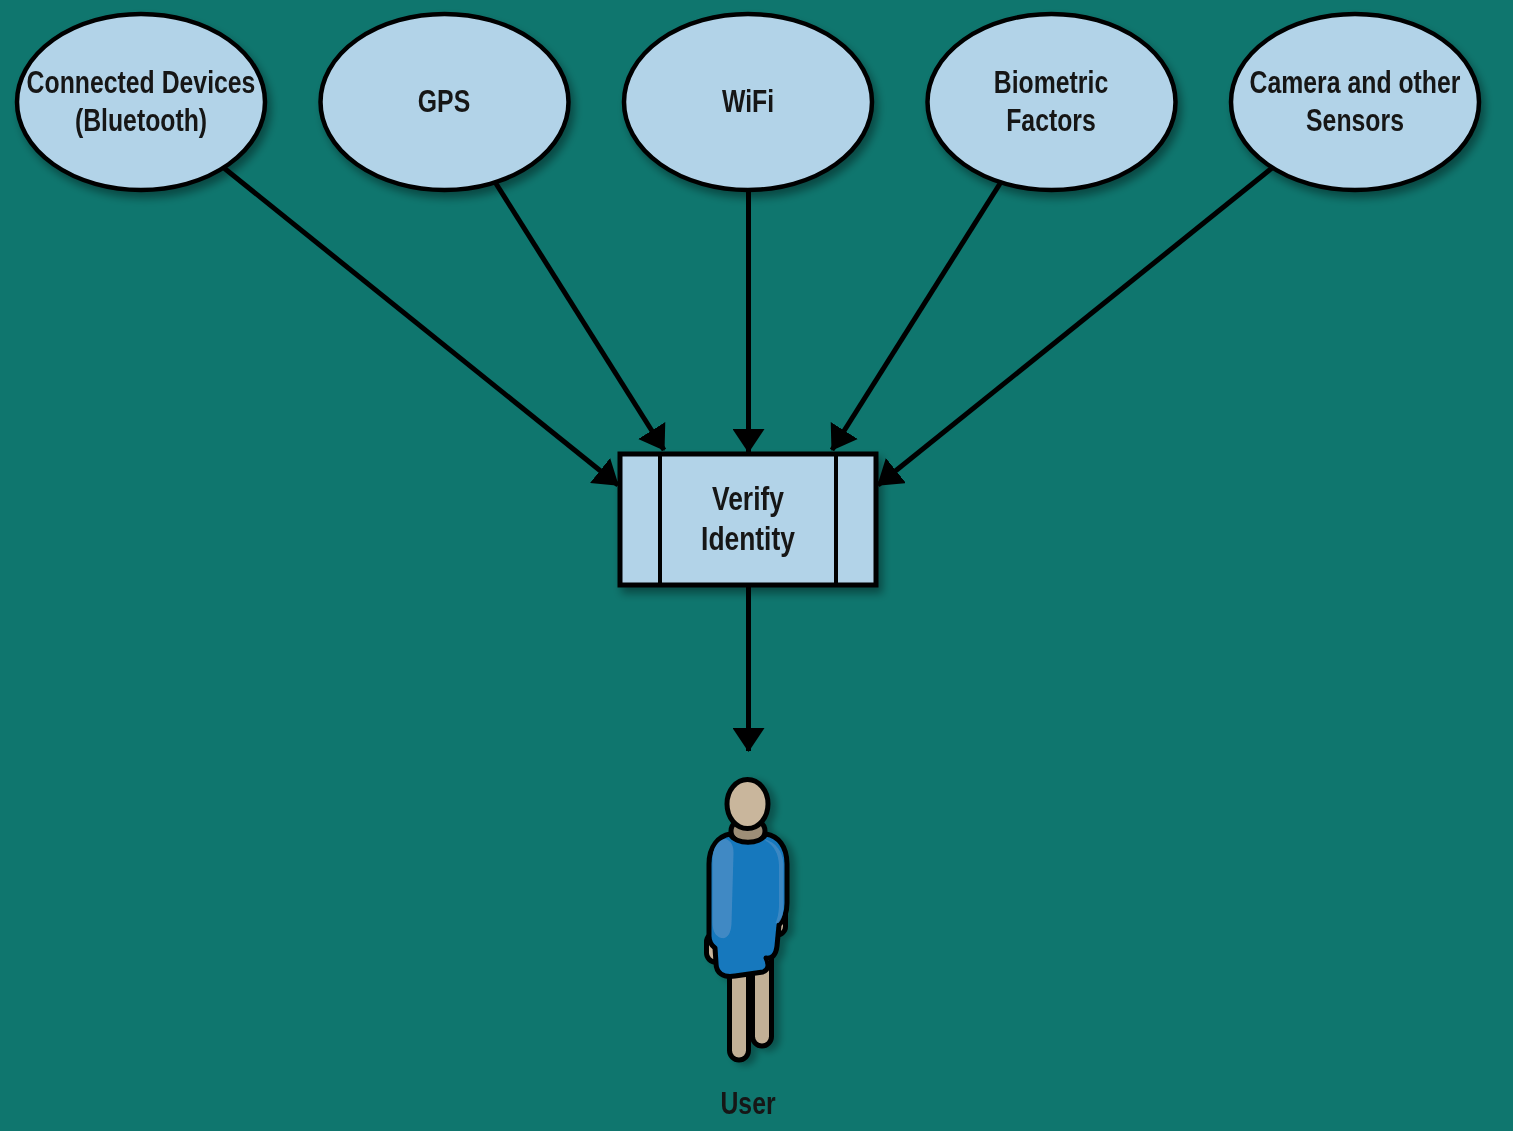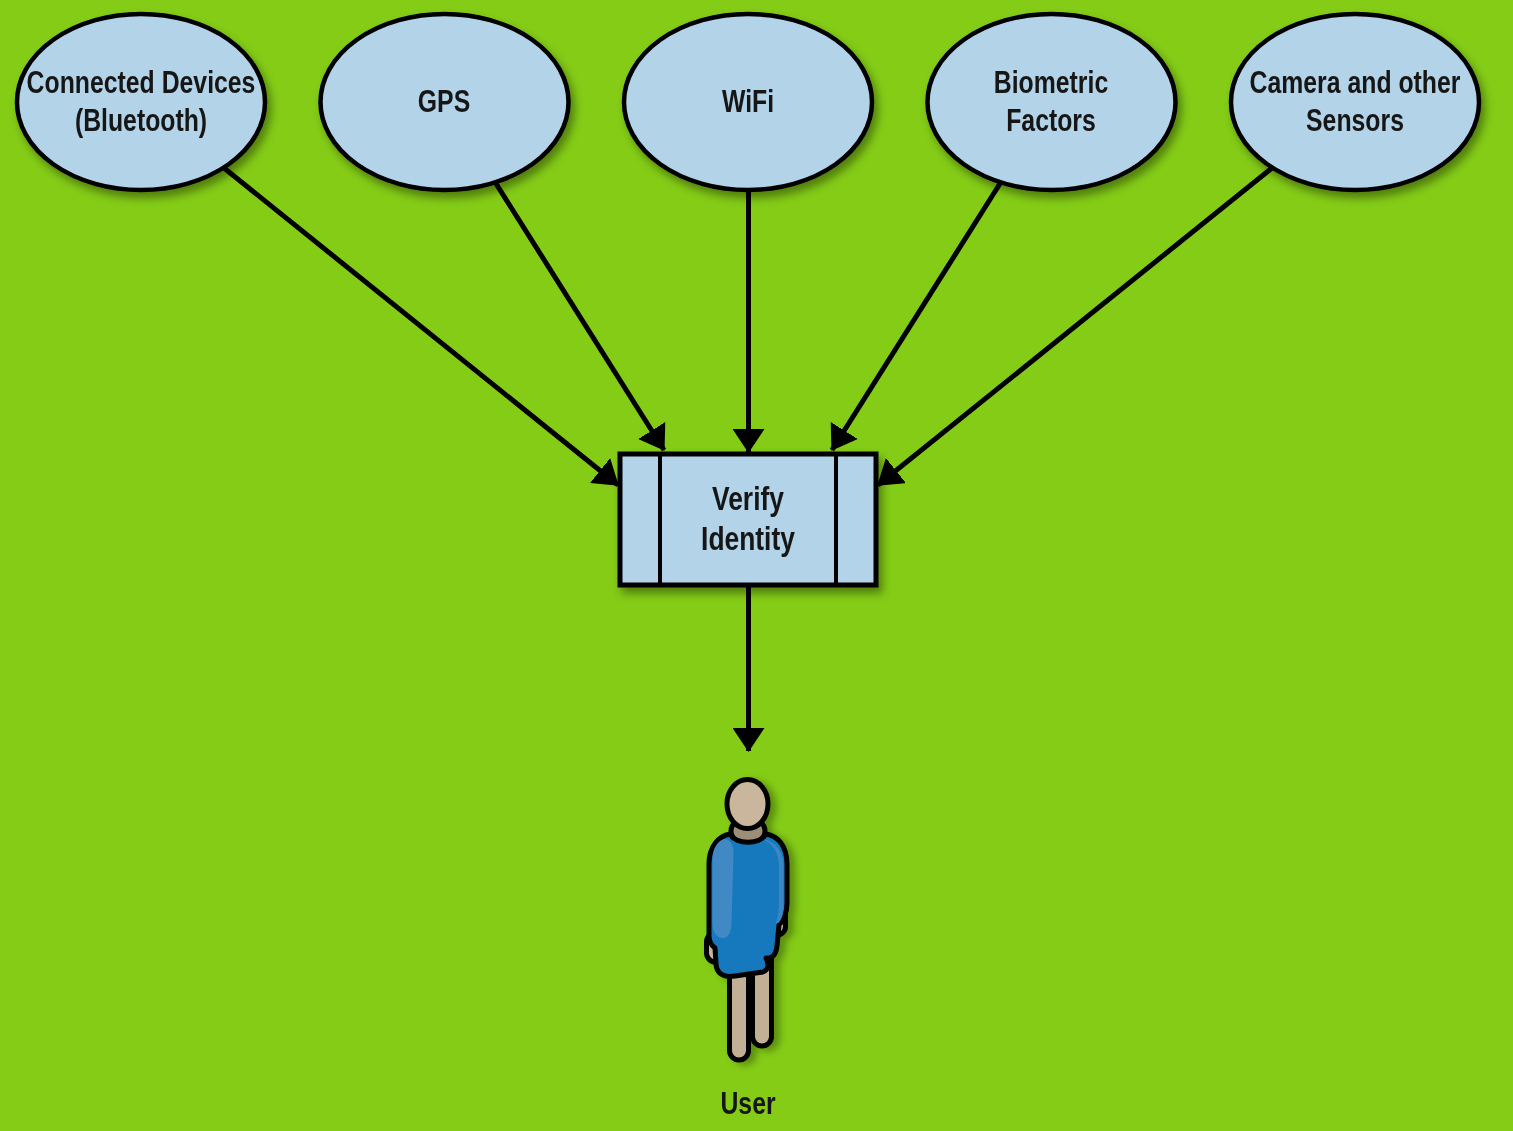--- a/index.html
+++ b/index.html
@@ -4,21 +4,21 @@
 <style>
   html, body {
     margin: 0;
     padding: 0;
     background: #ffffff;
   }
   .stage {
     position: relative;
     width: 1513px;
     height: 1131px;
-    background: #84cc16;
+    background: #0f766e;
     overflow: hidden;
     font-family: "Liberation Sans", sans-serif;
   }
   .stage svg {
     position: absolute;
     left: 0;
     top: 0;
     display: block;
   }
   .edge {

